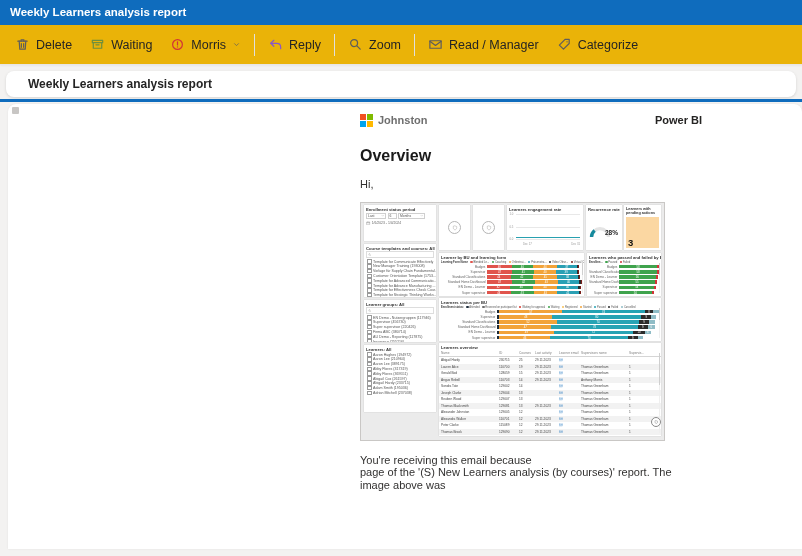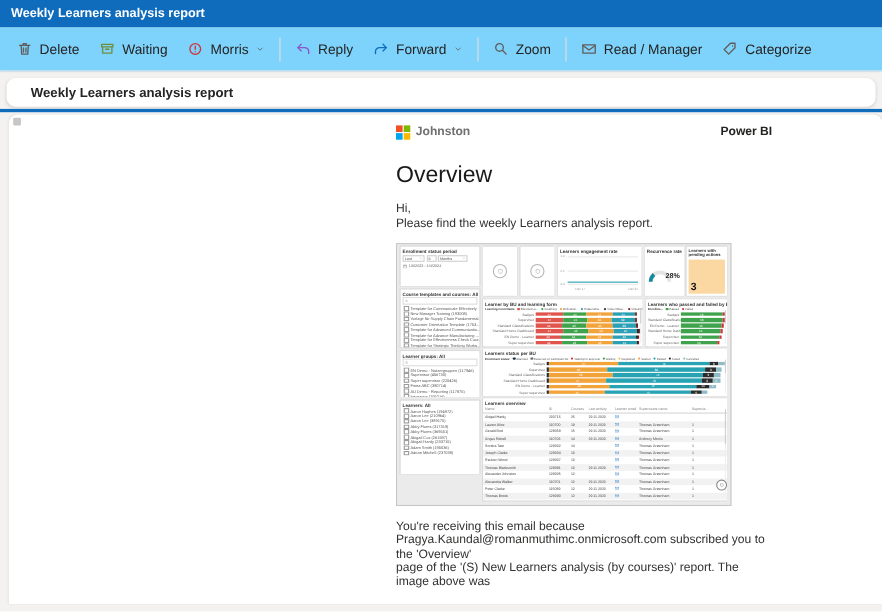--- a/index.html
+++ b/index.html
@@ -2,21 +2,21 @@
 <html><head>
 <meta charset="utf-8">
 <style>
   html,body{margin:0;padding:0;}
   body{width:802px;height:556px;overflow:hidden;font-family:"Liberation Sans",sans-serif;}
   .page{position:relative;width:802px;height:556px;background:#f3f2f1;overflow:hidden;}
 
   
   .titlebar{position:absolute;left:0;top:0;width:802px;height:25px;background:#0f6cbd;color:#fff;
     font-size:11.5px;font-weight:600;line-height:25px;padding-left:10px;box-sizing:border-box;}
-  .toolbar{position:absolute;left:0;top:25px;width:802px;height:40px;background:#7dd3fc;display:flex;
+  .toolbar{position:absolute;left:0;top:25px;width:802px;height:40px;background:#eab308;display:flex;
     align-items:center;padding:0 6px;box-sizing:border-box;border-bottom:1px solid #e8e6e4;
     box-shadow:0 1px 2px rgba(0,0,0,.05);}
   .tb-item{display:flex;align-items:center;gap:6px;padding:6px 9px;border-radius:4px;font-size:12.5px;
     color:#252423;white-space:nowrap;cursor:default;}
   .tb-sep{width:1px;height:22px;background:#e1dfdd;margin:0 4px;flex:none;}
   .tb-icon,.tb-chevron{display:flex;align-items:center;}
   .subject-card{position:absolute;left:6px;right:6px;top:71px;height:26px;background:#fff;border-radius:8px;
     box-shadow:0 1px 3px rgba(0,0,0,.13);font-size:12px;font-weight:bold;line-height:26px;
     padding-left:22px;color:#242424;box-sizing:border-box;}
   .blue-divider{position:absolute;left:0;top:99px;width:802px;height:3px;background:#0f6cbd;}
@@ -25,21 +25,21 @@
   .pane-handle{position:absolute;left:4px;top:3px;width:7px;height:7px;background:#c8c6c4;border-radius:1px;}
 
   
   .email-col{position:absolute;left:352px;top:9px;width:342px;}
   .brand-row{display:flex;justify-content:space-between;align-items:center;height:14px;}
   .ms-brand{display:flex;align-items:center;gap:5px;}
   .ms-squares{display:grid;grid-template-columns:6px 6px;grid-template-rows:6px 6px;gap:1px;}
   .ms-squares i{display:block;}
   .ms-text{font-size:11px;font-weight:600;color:#6f6f6f;}
   .pbi{font-size:11px;font-weight:bold;color:#252423;}
-  .overview{margin:20px 0 0 0;font-size:21px;font-weight:400;color:#1a1a1a;}
+  .overview{margin:20px 0 0 0;font-size:16px;font-weight:700;color:#1a1a1a;}
   .greet{margin-top:13px;font-size:11px;line-height:13px;color:#323130;}
   .bodyline{font-size:11px;line-height:13px;color:#323130;}
   .cta{display:inline-block;margin-top:9px;color:#fff;font-size:11px;font-weight:bold;
     padding:5px 12px;border-radius:2px;text-decoration:none;}
   .footer{margin-top:13px;font-size:11px;line-height:12.4px;color:#323130;}
 
   
   .dash{position:relative;margin-top:11px;width:303px;height:237px;background:#ebebeb;
     border:1px solid #c9c7c5;box-sizing:content-box;overflow:hidden;}
   .dp{position:absolute;background:#fff;box-shadow:0 0 1px rgba(0,0,0,.22);overflow:hidden;}
@@ -133,34 +133,20 @@
       <div class="tb-sep"></div>
       <div class="tb-item">
         <span class="tb-icon">
           <svg viewBox="0 0 16 16" width="15" height="15">
             <path d="M6.2 3.5L3 6.7l3.2 3.2" fill="none" stroke="#8957c8" stroke-width="1.3" stroke-linecap="round" stroke-linejoin="round"></path>
             <path d="M3 6.7h6.3c2.6 0 4.2 1.6 4.2 4.1v1.7" fill="none" stroke="#8957c8" stroke-width="1.3" stroke-linecap="round" stroke-linejoin="round"></path>
           </svg>
         </span>
         <span class="tb-label">Reply</span>
       </div>
-      <div class="tb-item">
-        <span class="tb-icon">
-          <svg viewBox="0 0 16 16" width="15" height="15">
-            <path d="M9.8 3.5L13 6.7l-3.2 3.2" fill="none" stroke="#0f6cbd" stroke-width="1.3" stroke-linecap="round" stroke-linejoin="round"></path>
-            <path d="M13 6.7H6.7c-2.6 0-4.2 1.6-4.2 4.1v1.7" fill="none" stroke="#0f6cbd" stroke-width="1.3" stroke-linecap="round" stroke-linejoin="round"></path>
-          </svg>
-        </span>
-        <span class="tb-label">Forward</span>
-        <span class="tb-chevron">
-          <svg viewBox="0 0 16 16" width="9" height="9">
-            <path d="M4.5 6.5L8 10l3.5-3.5" fill="none" stroke="#605e5c" stroke-width="1.3" stroke-linecap="round" stroke-linejoin="round"></path>
-          </svg>
-        </span>
-      </div>
       <div class="tb-sep"></div>
       <div class="tb-item">
         <span class="tb-icon">
           <svg viewBox="0 0 16 16" width="15" height="15">
             <path d="M6.5 2.8a3.7 3.7 0 1 0 0 7.4 3.7 3.7 0 0 0 0-7.4" fill="none" stroke="#5f5d5b" stroke-width="1.3" stroke-linecap="round" stroke-linejoin="round"></path>
             <path d="M9.5 9.5L13 13" fill="none" stroke="#5f5d5b" stroke-width="1.3" stroke-linecap="round" stroke-linejoin="round"></path>
           </svg>
         </span>
         <span class="tb-label">Zoom</span>
       </div>
@@ -203,21 +189,20 @@
               <i style="background: rgb(0, 164, 239);"></i>
               <i style="background: rgb(255, 185, 0);"></i>
             </span>
           <span class="ms-text">Johnston</span>
         </div>
         <span class="pbi">Power BI</span>
       </div>
 
       <h1 class="overview">Overview</h1>
       <div class="greet">Hi,</div>
-      <div class="bodyline">Please find the weekly Learners analysis report.</div>
 
 
       <div class="dash" id="dashboard">
           <div class="dp" style="left: 3px; top: 2px; width: 72px; height: 36px;">
             <div class="dp-title">Enrollment status period</div>
             <div class="sel-row">
               <div class="sel" style="width: 20px;">
                 <span>Last</span>
                 <span><svg viewBox="0 0 16 16" width="3.5" height="3.5">
                     <path d="M4.5 6.5L8 10l3.5-3.5" fill="none" stroke="#888" stroke-width="1.3" stroke-linecap="round" stroke-linejoin="round"></path>
@@ -836,20 +821,19 @@
           </div>
           <div class="corner-badge">
             <svg viewBox="0 0 16 16" width="4.5" height="4.5">
               <path d="M8 2.5l4.5 1.6v3.4c0 2.8-1.9 4.5-4.5 5.5-2.6-1-4.5-2.7-4.5-5.5V4.1z" fill="none" stroke="#666" stroke-width="1.3" stroke-linecap="round" stroke-linejoin="round"></path>
             </svg>
           </div>
         </div>
 
       <div class="footer">
         <div>You're receiving this email because</div>
-        <div>Pragya.Kaundal@romanmuthimc.onmicrosoft.com subscribed you to the 'Overview'</div>
         <div>page of the '(S) New Learners analysis (by courses)' report. The image above was</div>
 
       </div>
 
     </div>
   </div>
 </div>
 
 </body></html>

